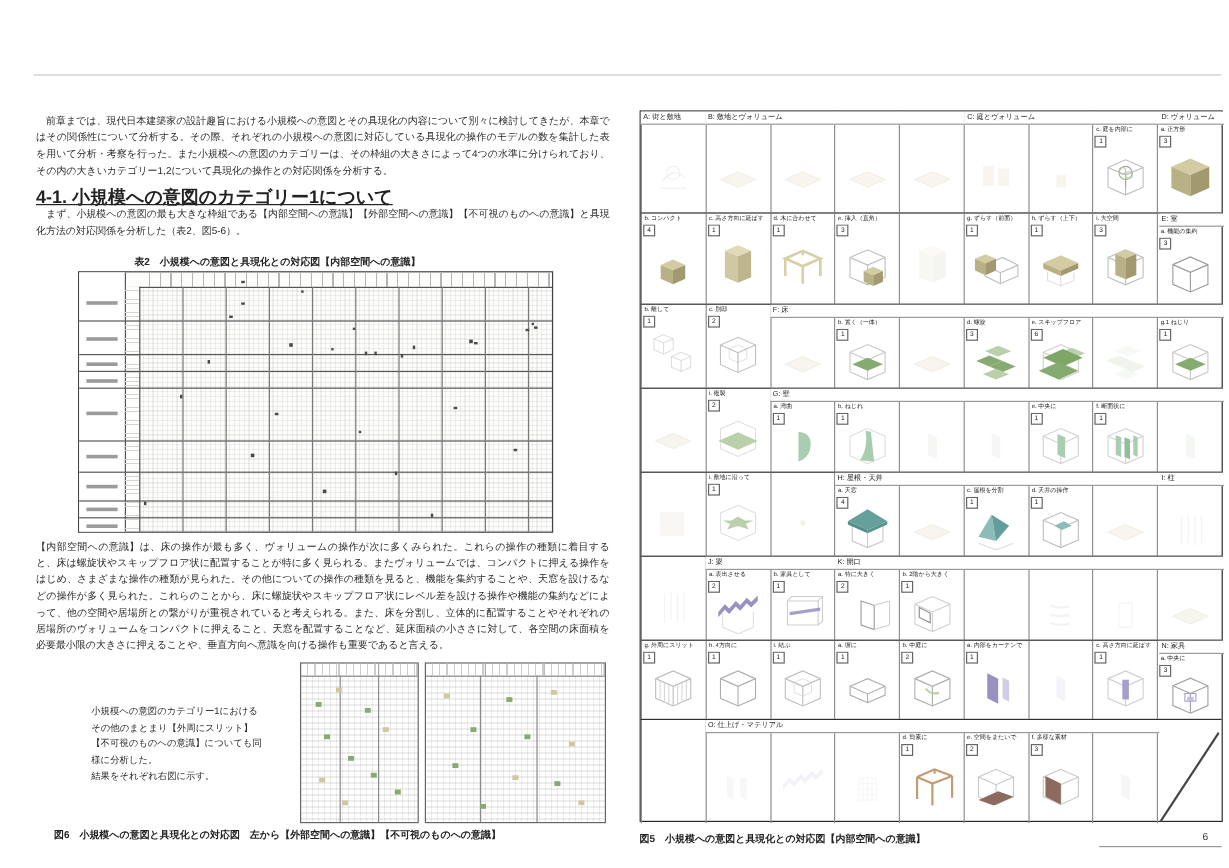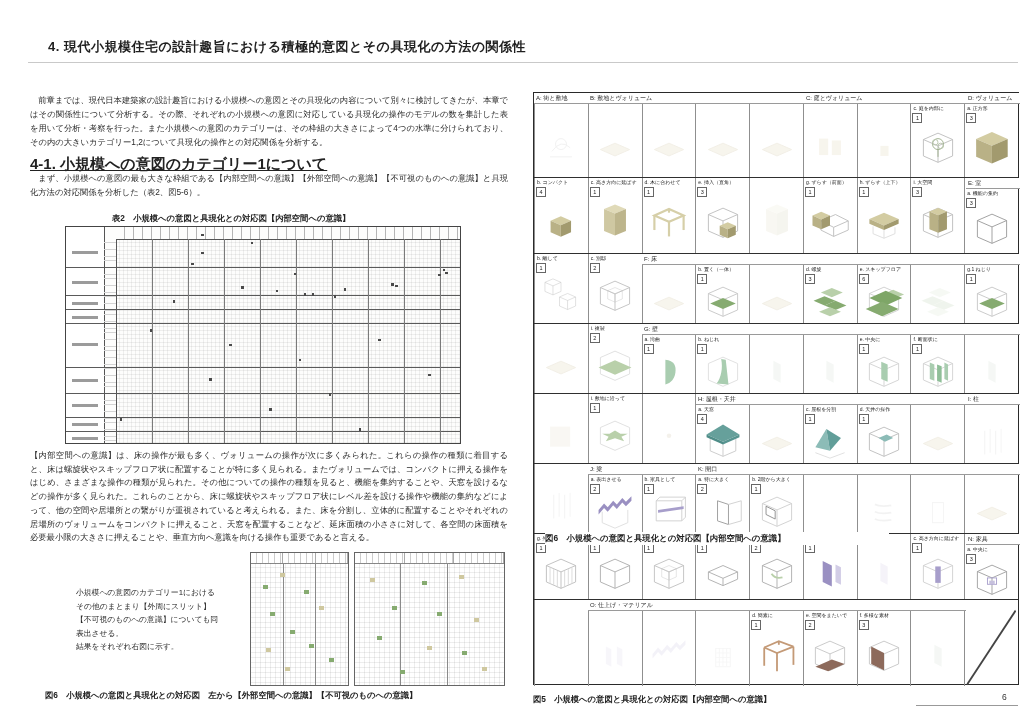--- a/index.html
+++ b/index.html
@@ -62,21 +62,20 @@
   .fig6cap-right{left:545px;top:532px;width:344px;height:13px;background:#fff;font-size:8.4px;font-weight:700;line-height:13px;z-index:6;}
   .fig5cap{left:533px;top:694px;font-size:8.3px;font-weight:700;}
   .pagenum{left:1002px;top:692px;font-size:8.5px;color:#333;}
   .pagenum-rule{left:916px;top:705px;width:102px;height:1px;background:#999;}
 </style>
 </head>
 <body>
 
 <div id="page">
 
-  <div class="abs title-left">4. 現代小規模住宅の設計趣旨における積極的意図とその具現化の方法の関係性</div>
   <div class="abs head-rule"></div>
 
   <div class="abs para p1">　前章までは、現代日本建築家の設計趣旨における小規模への意図とその具現化の内容について別々に検討してきたが、本章ではその関係性について分析する。その際、それぞれの小規模への意図に対応している具現化の操作のモデルの数を集計した表を用いて分析・考察を行った。また小規模への意図のカテゴリーは、その枠組の大きさによって4つの水準に分けられており、その内の大きいカテゴリー1,2について具現化の操作との対応関係を分析する。</div>
   <div class="abs h41">4-1. 小規模への意図のカテゴリー1について</div>
   <div class="abs para p2">　まず、小規模への意図の最も大きな枠組である【内部空間への意識】【外部空間への意識】【不可視のものへの意識】と具現化方法の対応関係を分析した（表2、図5-6）。</div>
   <div class="abs t2cap">表2　小規模への意図と具現化との対応図【内部空間への意識】</div>
 
   <div class="abs table2">
     <div class="t2-side"></div>
     <div class="t2-side2"></div>
@@ -135,21 +134,21 @@
       <div class="t2-mark" style="left: calc(51.8% - 1px); top: calc(84.4% - 1px);"></div>
       <div class="t2-mark" style="left: calc(13.9% - 1px); top: calc(89% - 1px);"></div>
       <div class="t2-mark" style="left: calc(74.5% - 1px); top: calc(93.6% - 1px);"></div>
     </div>
 
   <div class="abs para p3">【内部空間への意識】は、床の操作が最も多く、ヴォリュームの操作が次に多くみられた。これらの操作の種類に着目すると、床は螺旋状やスキップフロア状に配置することが特に多く見られる。またヴォリュームでは、コンパクトに押える操作をはじめ、さまざまな操作の種類が見られた。その他についての操作の種類を見ると、機能を集約することや、天窓を設けるなどの操作が多く見られた。これらのことから、床に螺旋状やスキップフロア状にレベル差を設ける操作や機能の集約などによって、他の空間や居場所との繋がりが重視されていると考えられる。また、床を分割し、立体的に配置することやそれぞれの居場所のヴォリュームをコンパクトに押えること、天窓を配置することなど、延床面積の小ささに対して、各空間の床面積を必要最小限の大きさに押えることや、垂直方向へ意識を向ける操作も重要であると言える。</div>
   <div class="abs note">
       <div>小規模への意図のカテゴリー1における</div>
       <div>その他のまとまり【外周にスリット】</div>
       <div>【不可視のものへの意識】についても同</div>
-      <div>表出させる。</div>
+      <div>様に分析した。</div>
       <div>結果をそれぞれ右図に示す。</div>
     </div>
 
   <div class="abs mini" style="left:250px;top:552px;width:99px;height:134px;">
     <div class="mini-head">
         <span></span>
         <span></span>
         <span></span>
       </div>
     <div class="mini-body">
@@ -1093,17 +1092,16 @@
         <div class="g-cell" style="width: 54px;">
           <div class="g-lab"></div>
           <div class="g-art">
             <svg class="diagsvg" viewBox="0 0 48 46" preserveAspectRatio="none">
               <line x1="46" y1="1" x2="2" y2="45" stroke="#444" stroke-width="1.4"></line>
             </svg>
           </div>
         </div>
       </div>
     </div>
-  <div class="abs fig6cap-right">図6　小規模への意図と具現化との対応図【内部空間への意識】</div>
   <div class="abs fig5cap">図5　小規模への意図と具現化との対応図【内部空間への意識】</div>
   <div class="abs pagenum">6</div>
   <div class="abs pagenum-rule"></div>
 </div>
 
 </body></html>

